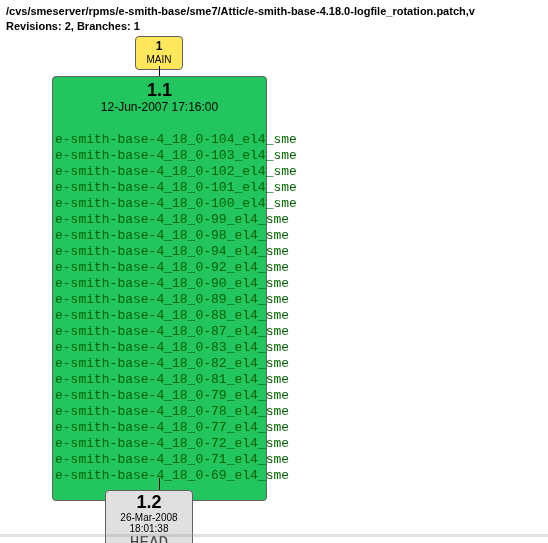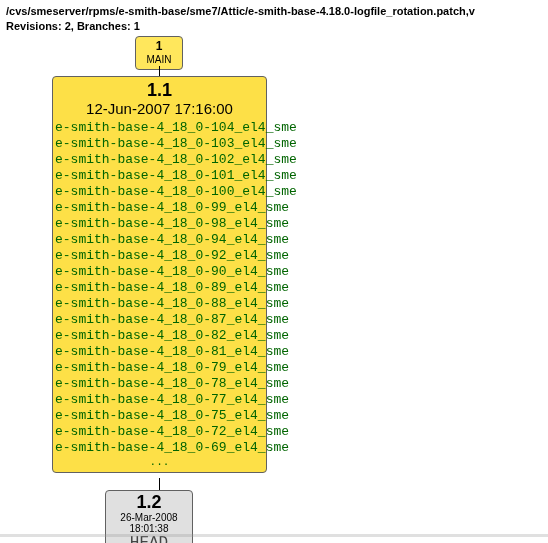--- a/index.html
+++ b/index.html
@@ -42,32 +42,32 @@
     background: #ffe75c;
     width: 48px;
     padding: 2px 0 3px 0;
     font-size: 10px;
     line-height: 1.25;
   }
   .branch-num { font-weight: bold; font-size: 12px; }
 
   
   .rev-box {
-    background: #fde047;
+    background: #22c55e;
     padding: 2px 2px 2px 2px;
   }
   .rev-box .rev-num {
     font-weight: bold;
     font-size: 18px;
     line-height: 1.1;
     padding-top: 2px;
   }
   .rev-box .rev-date {
-    font-size: 15px;
-    margin-bottom: 3px;
+    font-size: 12px;
+    margin-bottom: 18px;
   }
   .rev-box .tag {
     font-family: "Courier New", monospace;
     font-size: 13px;
     color: #006400;
     line-height: 1.23;
     white-space: nowrap;
   }
   .rev-box .ellipsis {
     font-family: "Courier New", monospace;
@@ -135,27 +135,28 @@
         <div class="tag">e-smith-base-4_18_0-101_el4_sme</div>
         <div class="tag">e-smith-base-4_18_0-100_el4_sme</div>
         <div class="tag">e-smith-base-4_18_0-99_el4_sme</div>
         <div class="tag">e-smith-base-4_18_0-98_el4_sme</div>
         <div class="tag">e-smith-base-4_18_0-94_el4_sme</div>
         <div class="tag">e-smith-base-4_18_0-92_el4_sme</div>
         <div class="tag">e-smith-base-4_18_0-90_el4_sme</div>
         <div class="tag">e-smith-base-4_18_0-89_el4_sme</div>
         <div class="tag">e-smith-base-4_18_0-88_el4_sme</div>
         <div class="tag">e-smith-base-4_18_0-87_el4_sme</div>
+        <div class="tag">e-smith-base-4_18_0-83_el4_sme</div>
         <div class="tag">e-smith-base-4_18_0-82_el4_sme</div>
         <div class="tag">e-smith-base-4_18_0-81_el4_sme</div>
         <div class="tag">e-smith-base-4_18_0-79_el4_sme</div>
         <div class="tag">e-smith-base-4_18_0-78_el4_sme</div>
         <div class="tag">e-smith-base-4_18_0-77_el4_sme</div>
-        <div class="tag">e-smith-base-4_18_0-75_el4_sme</div>
         <div class="tag">e-smith-base-4_18_0-72_el4_sme</div>
+        <div class="tag">e-smith-base-4_18_0-71_el4_sme</div>
         <div class="tag">e-smith-base-4_18_0-69_el4_sme</div>
       </div>
     <div class="ellipsis">...</div>
   </div>
 
   <div class="vline" style="left:159px; top:442px; height:12px;"></div>
 
   <div class="box small-rev" style="left:105px; top:454px; width:88px;">
     <div class="rev-num">1.2</div>
     <div class="rev-date">26-Mar-2008 18:01:38</div>

